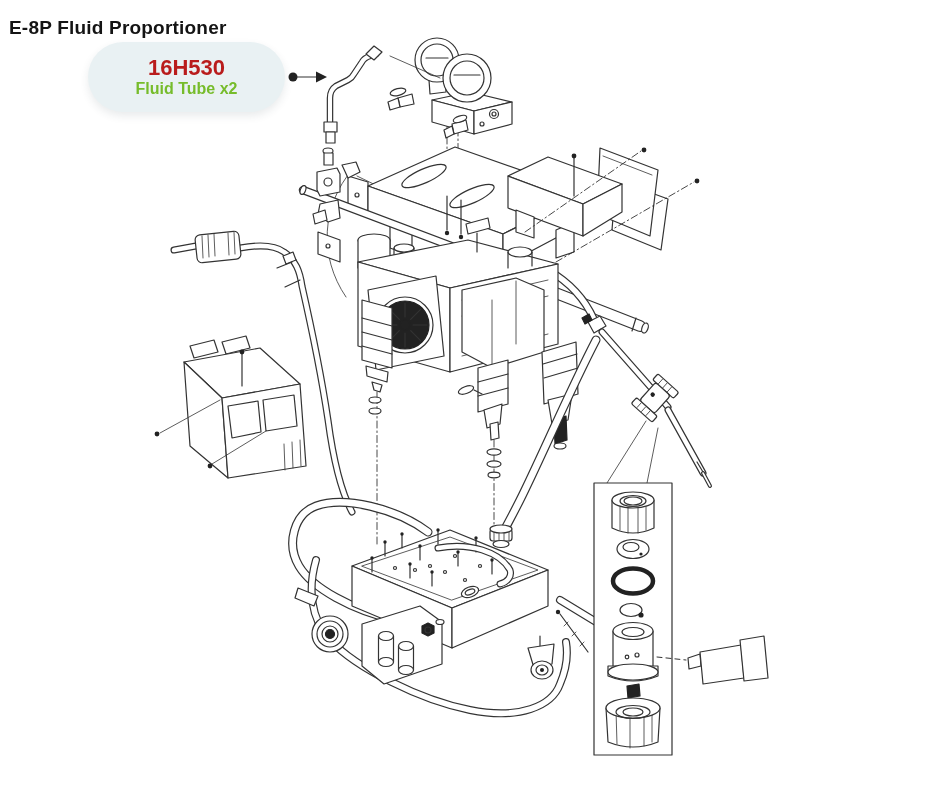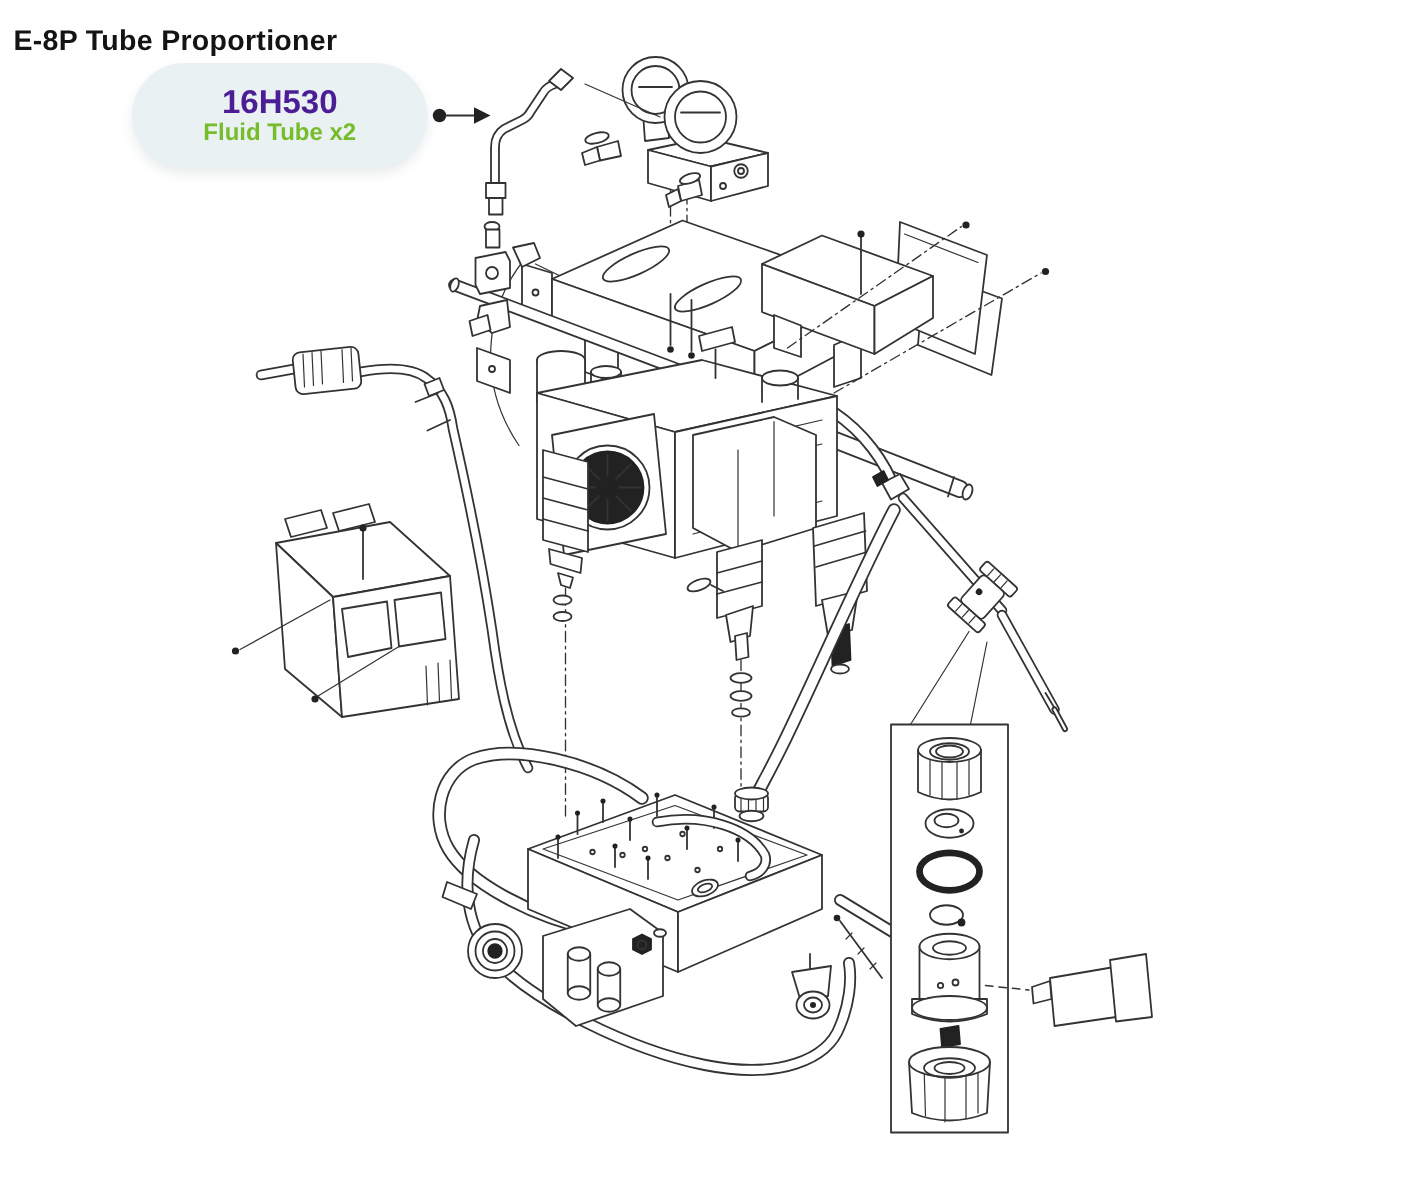--- a/index.html
+++ b/index.html
@@ -4,36 +4,36 @@
 <style>
   html,body{margin:0;padding:0;background:#fff;}
   body{width:940px;height:788px;position:relative;overflow:hidden;
        font-family:"Liberation Sans", sans-serif;}
   .page-title{position:absolute;left:9px;top:4px;font-size:19px;font-weight:700;
        color:#141414;letter-spacing:.2px;z-index:3;}
   .callout{position:absolute;left:88px;top:42px;width:197px;height:70px;
        background:#E9F1F3;border-radius:36px;display:flex;flex-direction:column;
        align-items:center;justify-content:center;z-index:2;
        box-shadow:0 4px 8px rgba(40,60,70,.10);}
-  .callout .pn{font-size:22px;font-weight:700;color:#4c1d95;line-height:1.15;}
+  .callout .pn{font-size:22px;font-weight:700;color:#b91c1c;line-height:1.15;}
   .callout .nm{font-size:16px;font-weight:700;color:#76BC2B;line-height:1.15;}
   svg.diagram{position:absolute;left:0;top:0;z-index:1;}
   svg.diagram *{fill:none;stroke:#333;stroke-width:1.2;stroke-linecap:round;stroke-linejoin:round;}
   svg .wf{fill:#fff;}
   svg .dot{fill:#222;stroke:none;}
   svg .dk{fill:#222;stroke:#222;}
   svg .thin{stroke-width:.8;}
   svg .dd{stroke-dasharray:7 3 1.5 3;stroke-width:.9;}
   svg .dash{stroke-dasharray:5 4;stroke-width:1;}
   svg .thick{stroke-width:4.5;stroke:#222;}
 </style>
 </head>
 <body>
 
-<h1 class="page-title">E-8P Tube Proportioner</h1>
+<h1 class="page-title">E-8P Fluid Proportioner</h1>
 
 <div class="callout">
   <div class="pn">16H530</div>
   <div class="nm">Fluid Tube x2</div>
 </div>
 
 <svg class="diagram" width="940" height="788" viewBox="0 0 940 788">
 
   <g>
     <path class="thin" d="M352,170 C322,205 318,256 346,297"></path>

